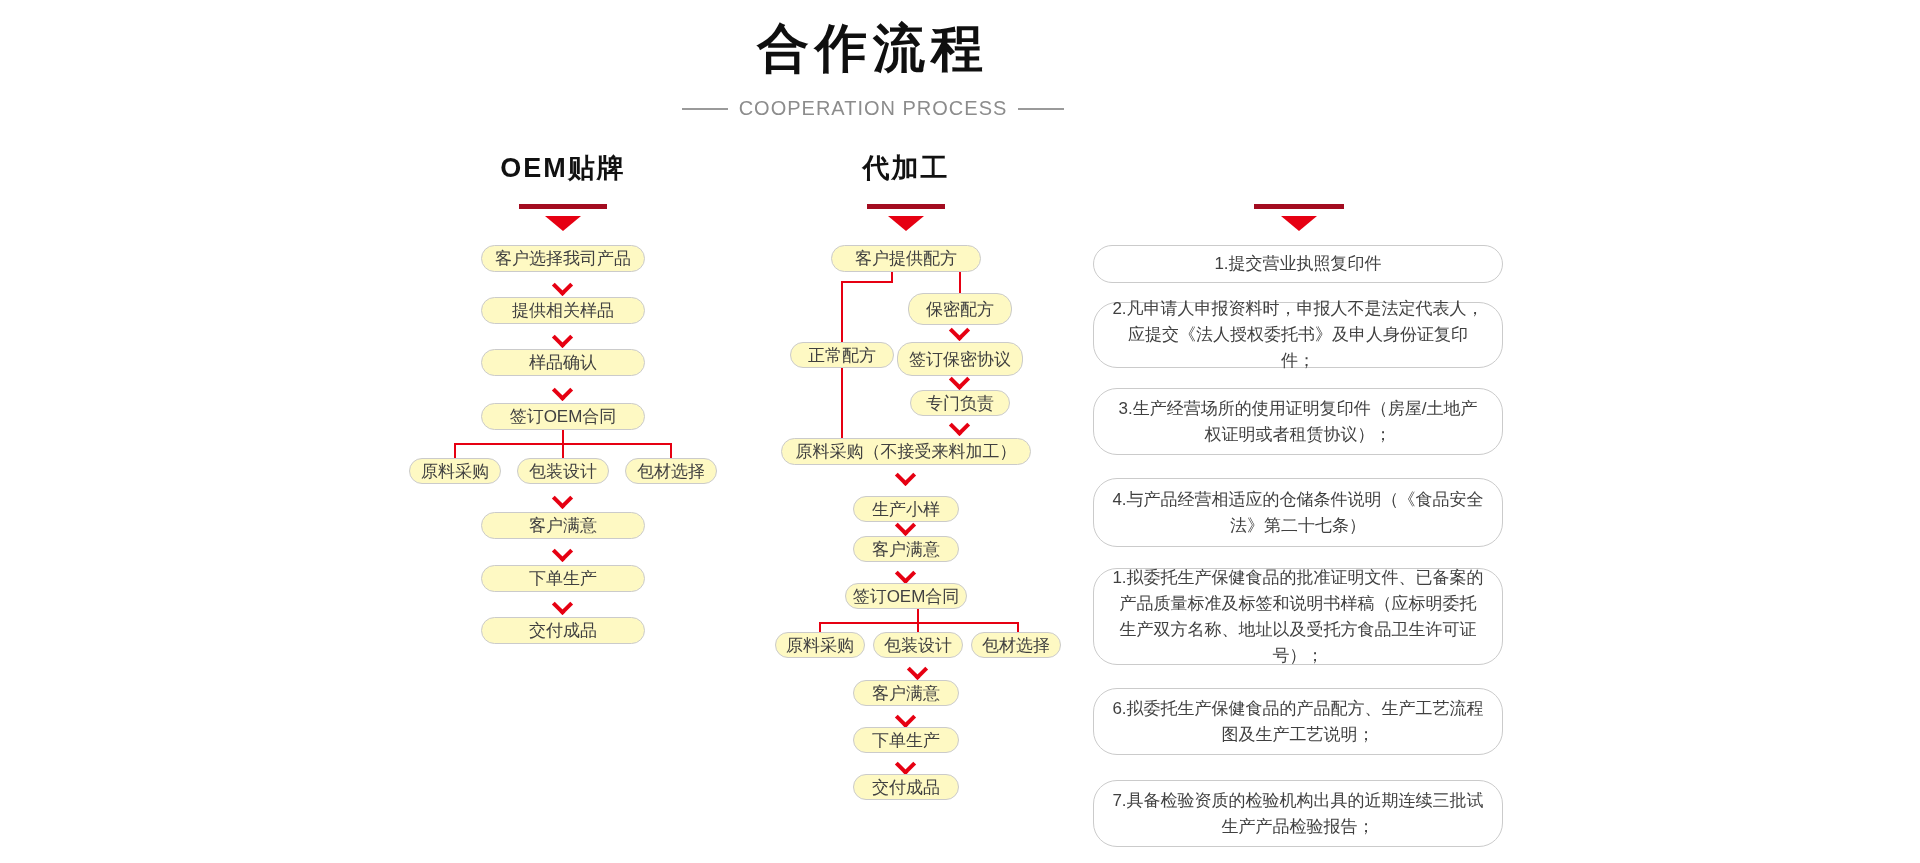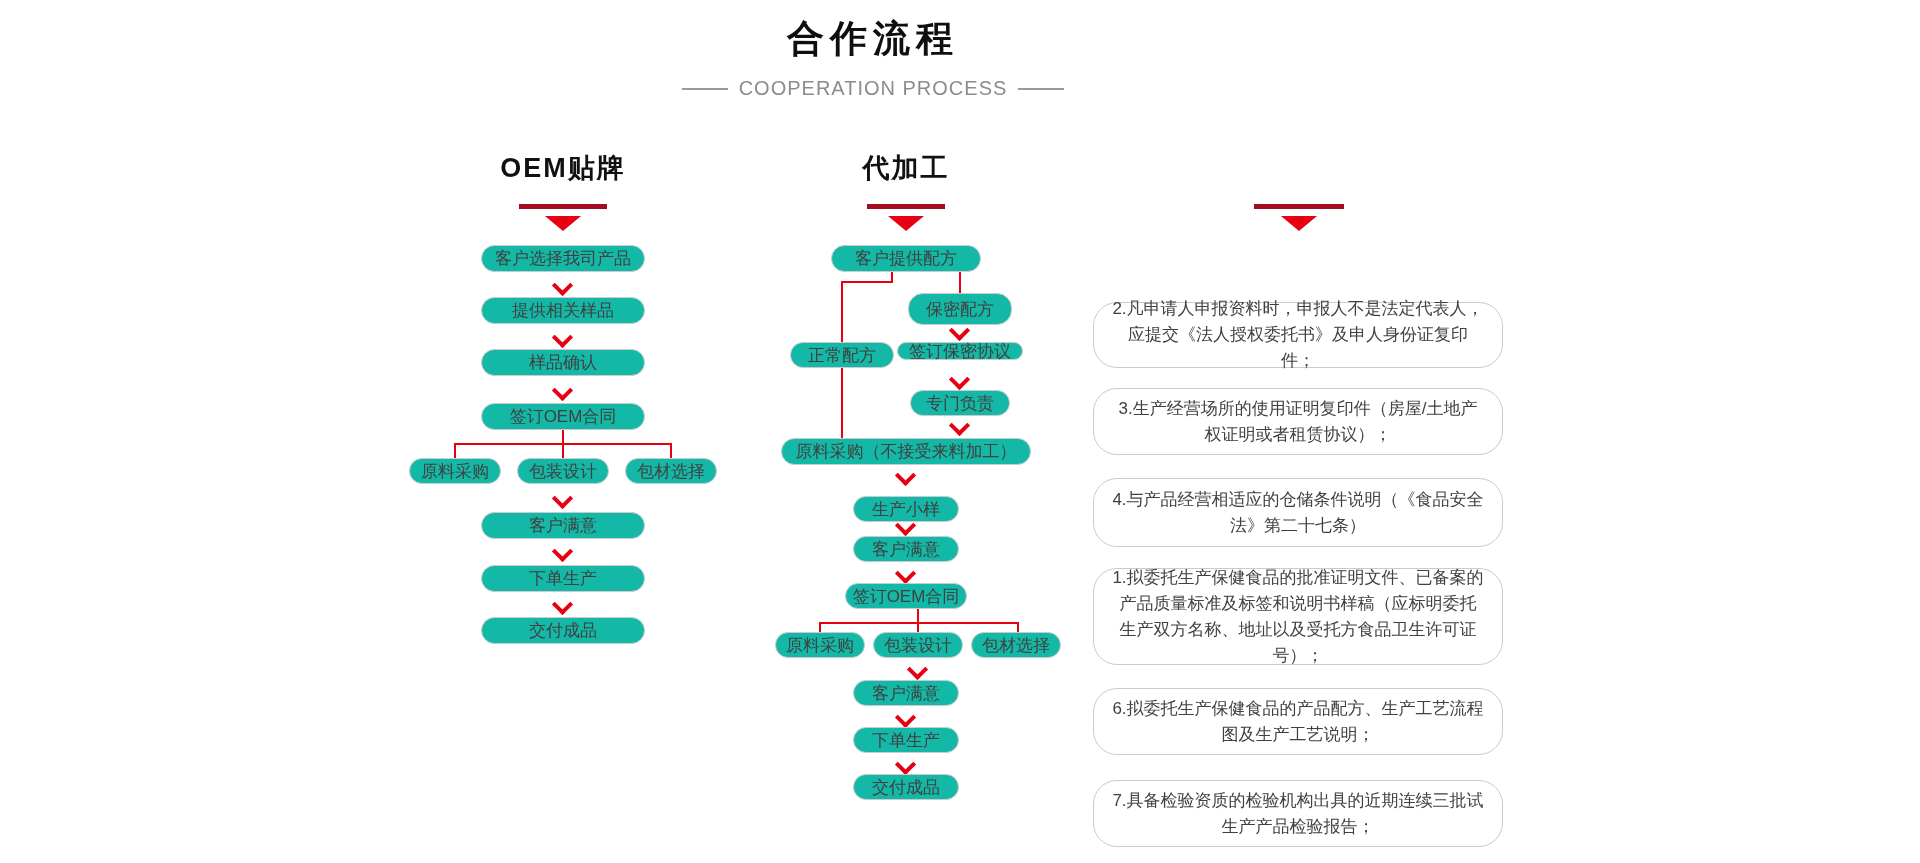--- a/index.html
+++ b/index.html
@@ -2,30 +2,30 @@
 <html><head>
 <meta charset="utf-8">
 <style>
   html,body{margin:0;padding:0}
   body{
     width:1920px;height:863px;position:relative;overflow:hidden;
     background:#ffffff;
     font-family:"Liberation Sans","DejaVu Sans",sans-serif;
   }
   .header{position:absolute;left:0;top:14px;width:1746px;text-align:center}
-  .page-title{font-size:37px;font-weight:bold;color:#0f0f0f;letter-spacing:6px}
+  .page-title{font-size:52px;font-weight:bold;color:#0f0f0f;letter-spacing:6px}
   .subrow{display:flex;align-items:center;justify-content:center;margin-top:13px}
   .subline{display:inline-block;width:46px;height:2px;background:#9a9a9a}
   .page-subtitle{font-size:20px;color:#8c8c8c;letter-spacing:1px;margin:0 11px}
 
   .col{position:absolute}
   .ctitle{position:absolute;left:0;text-align:center;font-size:27px;font-weight:bold;color:#111;letter-spacing:2px}
   .ubar{position:absolute;height:5px;background:#a30c20;z-index:1}
   .tri{position:absolute;width:0;height:0;border-left:18px solid transparent;border-right:18px solid transparent;border-top:15px solid #e60012}
-  .pbox{position:absolute;background:#14b8a6;border:1px solid #cbcbcb;border-radius:15px;
+  .pbox{position:absolute;background:#fef9c3;border:1px solid #cbcbcb;border-radius:15px;
         display:flex;align-items:center;justify-content:center;
         font-size:17px;color:#404040;white-space:nowrap;z-index:2;box-sizing:border-box}
   .bigbox{position:absolute;background:#fff;border:1px solid #cbcbcb;border-radius:24px;
         display:flex;align-items:center;justify-content:center;text-align:center;
         font-size:17px;color:#404040;line-height:26px;padding:0 18px;box-sizing:border-box;z-index:2}
   .chev{position:absolute;width:11px;height:11px;border-right:4px solid #e60012;border-bottom:4px solid #e60012;
         transform:rotate(45deg);z-index:1}
   .rline{position:absolute;background:#e60012;z-index:1}
 </style>
 </head>
@@ -79,21 +79,21 @@
   <div class="pbox" style="left:90px;top:95px;width:150px;height:27px">客户提供配方</div>
 
   <div class="rline" style="left:218px;top:122px;width:2px;height:21px"></div>
   <div class="rline" style="left:150px;top:122px;width:2px;height:11px"></div>
   <div class="rline" style="left:100px;top:131px;width:52px;height:2px"></div>
   <div class="rline" style="left:100px;top:131px;width:2px;height:157px"></div>
 
   <div class="pbox" style="left:167px;top:143px;width:104px;height:32px">保密配方</div>
   <div class="chev" style="left:211px;top:173px"></div>
   <div class="pbox" style="left:49px;top:192px;width:104px;height:26px">正常配方</div>
-  <div class="pbox" style="left:156px;top:192px;width:126px;height:18px">签订保密协议</div>
+  <div class="pbox" style="left:156px;top:192px;width:126px;height:34px">签订保密协议</div>
   <div class="chev" style="left:211px;top:222px"></div>
   <div class="pbox" style="left:169px;top:240px;width:100px;height:26px">专门负责</div>
   <div class="chev" style="left:211px;top:268px"></div>
 
   <div class="pbox" style="left:40px;top:288px;width:250px;height:27px">原料采购（不接受来料加工）</div>
   <div class="chev" style="left:157px;top:318px"></div>
   <div class="pbox" style="left:112px;top:346px;width:106px;height:26px">生产小样</div>
   <div class="chev" style="left:157px;top:368px"></div>
   <div class="pbox" style="left:112px;top:386px;width:106px;height:26px">客户满意</div>
   <div class="chev" style="left:157px;top:416px"></div>
@@ -114,19 +114,20 @@
   <div class="chev" style="left:157px;top:560px"></div>
   <div class="pbox" style="left:112px;top:577px;width:106px;height:26px">下单生产</div>
   <div class="chev" style="left:157px;top:607px"></div>
   <div class="pbox" style="left:112px;top:624px;width:106px;height:26px">交付成品</div>
 </div>
 
 <div class="col" style="left:1093px;top:150px;width:412px;height:710px">
   <div class="ubar" style="left:161px;top:54px;width:90px"></div>
   <div class="tri" style="left:188px;top:66px"></div>
 
+  <div class="bigbox" style="left:0;top:95px;width:410px;height:38px;border-radius:19px">1.提交营业执照复印件</div>
   <div class="bigbox" style="left:0;top:152px;width:410px;height:66px">2.凡申请人申报资料时，申报人不是法定代表人，应提交《法人授权委托书》及申人身份证复印件；</div>
   <div class="bigbox" style="left:0;top:238px;width:410px;height:67px">3.生产经营场所的使用证明复印件（房屋/土地产权证明或者租赁协议）；</div>
   <div class="bigbox" style="left:0;top:328px;width:410px;height:69px">4.与产品经营相适应的仓储条件说明（《食品安全法》第二十七条）</div>
   <div class="bigbox" style="left:0;top:418px;width:410px;height:97px">1.拟委托生产保健食品的批准证明文件、已备案的产品质量标准及标签和说明书样稿（应标明委托生产双方名称、地址以及受托方食品卫生许可证号）；</div>
   <div class="bigbox" style="left:0;top:538px;width:410px;height:67px">6.拟委托生产保健食品的产品配方、生产工艺流程图及生产工艺说明；</div>
   <div class="bigbox" style="left:0;top:630px;width:410px;height:67px">7.具备检验资质的检验机构出具的近期连续三批试生产产品检验报告；</div>
 </div>
 
 </body></html>

